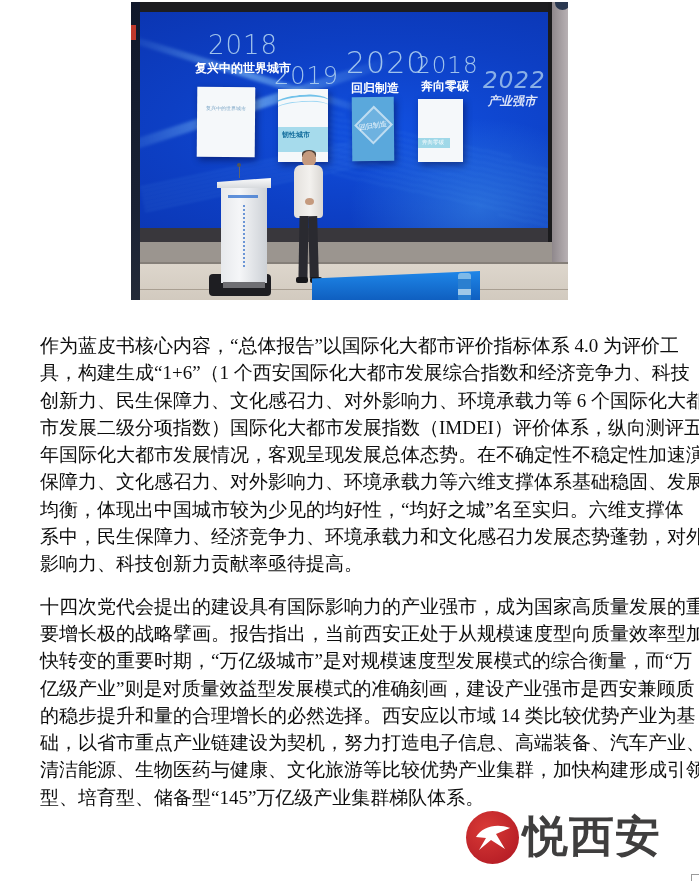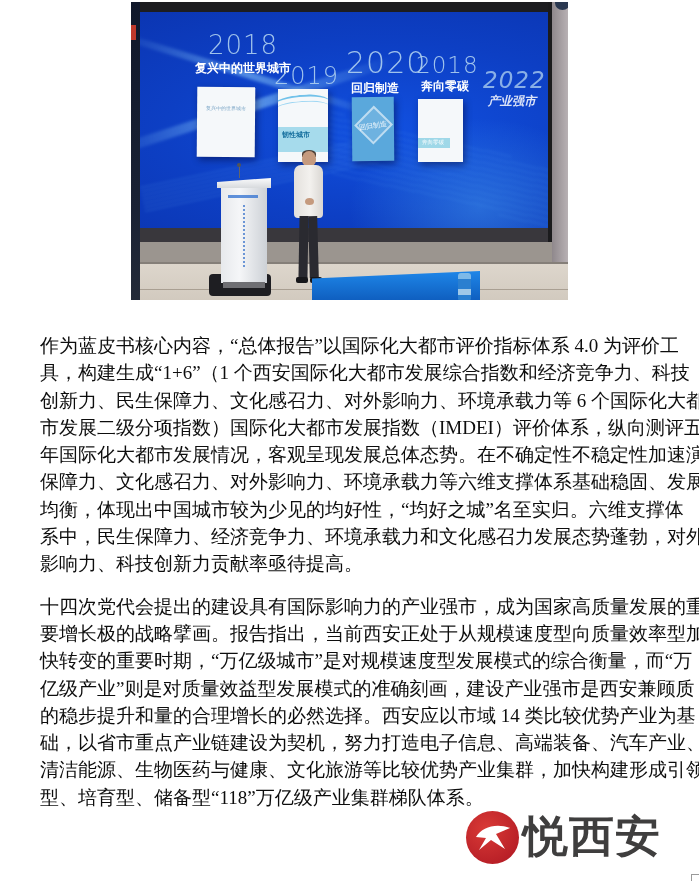--- a/index.html
+++ b/index.html
@@ -211,21 +211,21 @@
     <div class="tline">影响力、科技创新力贡献率亟待提高。</div>
   </div>
   <div class="para">
     <div class="tline">十四次党代会提出的建设具有国际影响力的产业强市，成为国家高质量发展的重</div>
     <div class="tline">要增长极的战略擘画。报告指出，当前西安正处于从规模速度型向质量效率型加</div>
     <div class="tline">快转变的重要时期，“万亿级城市”是对规模速度型发展模式的综合衡量，而“万</div>
     <div class="tline">亿级产业”则是对质量效益型发展模式的准确刻画，建设产业强市是西安兼顾质</div>
     <div class="tline">的稳步提升和量的合理增长的必然选择。西安应以市域 14 类比较优势产业为基</div>
     <div class="tline">础，以省市重点产业链建设为契机，努力打造电子信息、高端装备、汽车产业、</div>
     <div class="tline">清洁能源、生物医药与健康、文化旅游等比较优势产业集群，加快构建形成引领</div>
-    <div class="tline">型、培育型、储备型“118”万亿级产业集群梯队体系。</div>
+    <div class="tline">型、培育型、储备型“145”万亿级产业集群梯队体系。</div>
   </div>
 </div>
 
 <div class="watermark">
   <div class="wm-circle">
     <svg width="38" height="34" viewBox="0 0 38 34">
       <path d="M2 16 C8 6, 22 2, 36 7 L22 13 L31 28 L17 19 L5 29 L12 17 Z" fill="#ffffff"></path>
     </svg>
   </div>
   <div class="wm-text">悦西安</div>

